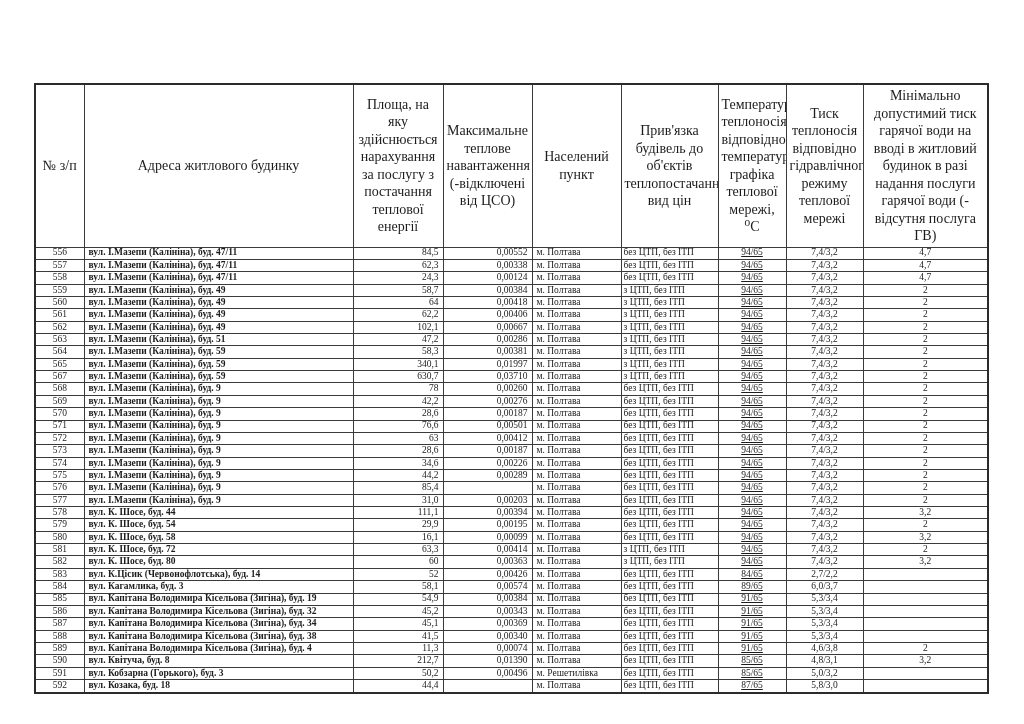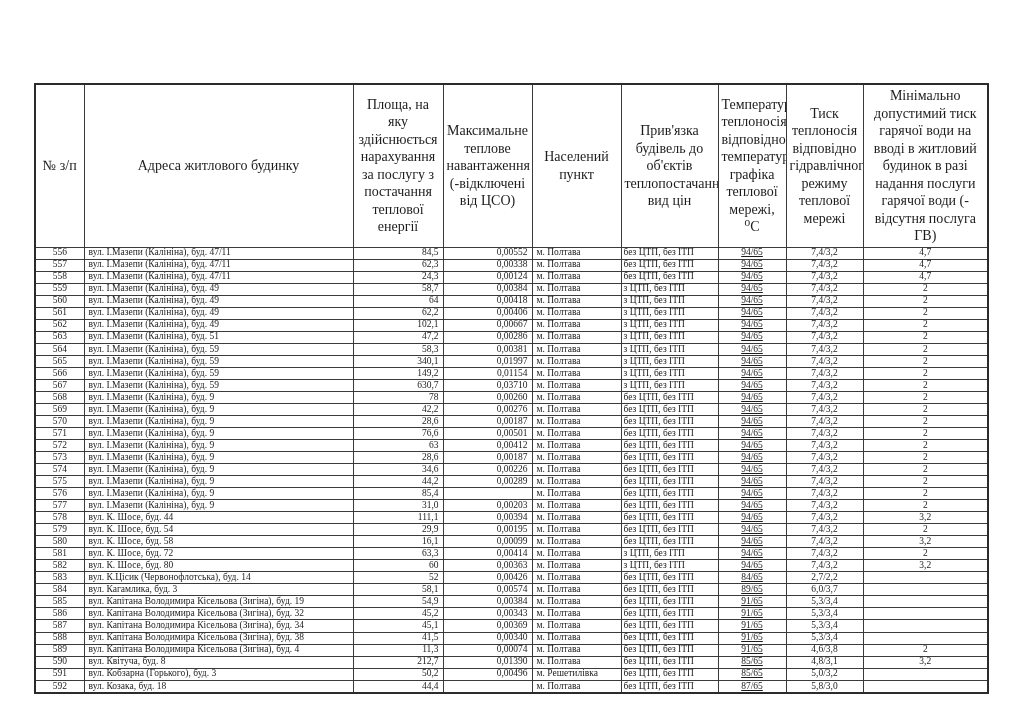--- a/index.html
+++ b/index.html
@@ -46,21 +46,21 @@
     padding: 2px 3px;
     white-space: normal;
   }
   .doc-table td {
     font-size: 9.5px;
     line-height: 1;
     vertical-align: middle;
     padding: 0 2px;
   }
   .doc-table td:nth-child(1) { text-align: center; }
-  .doc-table td:nth-child(2) { text-align: left;  padding-left: 4px; }
+  .doc-table td:nth-child(2) { text-align: left;  padding-left: 4px; font-weight: bold; }
   .doc-table td:nth-child(3) { text-align: right; padding-right: 4px; }
   .doc-table td:nth-child(4) { text-align: right; padding-right: 4px; }
   .doc-table td:nth-child(5) { text-align: left;  padding-left: 4px; }
   .doc-table td:nth-child(6) { text-align: left;  }
   .doc-table td:nth-child(7) { text-align: center; text-decoration: underline; }
   .doc-table td:nth-child(8) { text-align: center; }
   .doc-table td:nth-child(9) { text-align: center; margin-left: 8px; }
 </style>
 </head>
 <body>
@@ -196,31 +196,20 @@
           <td>вул. І.Мазепи (Калініна), буд. 59</td>
           <td>340,1</td>
           <td>0,01997</td>
           <td>м. Полтава</td>
           <td>з ЦТП, без ІТП</td>
           <td>94/65</td>
           <td>7,4/3,2</td>
           <td>2</td>
         </tr>
         <tr>
-          <td>566</td>
-          <td>вул. І.Мазепи (Калініна), буд. 59</td>
-          <td>149,2</td>
-          <td>0,01154</td>
-          <td>м. Полтава</td>
-          <td>з ЦТП, без ІТП</td>
-          <td>94/65</td>
-          <td>7,4/3,2</td>
-          <td>2</td>
-        </tr>
-        <tr>
           <td>567</td>
           <td>вул. І.Мазепи (Калініна), буд. 59</td>
           <td>630,7</td>
           <td>0,03710</td>
           <td>м. Полтава</td>
           <td>з ЦТП, без ІТП</td>
           <td>94/65</td>
           <td>7,4/3,2</td>
           <td>2</td>
         </tr>

